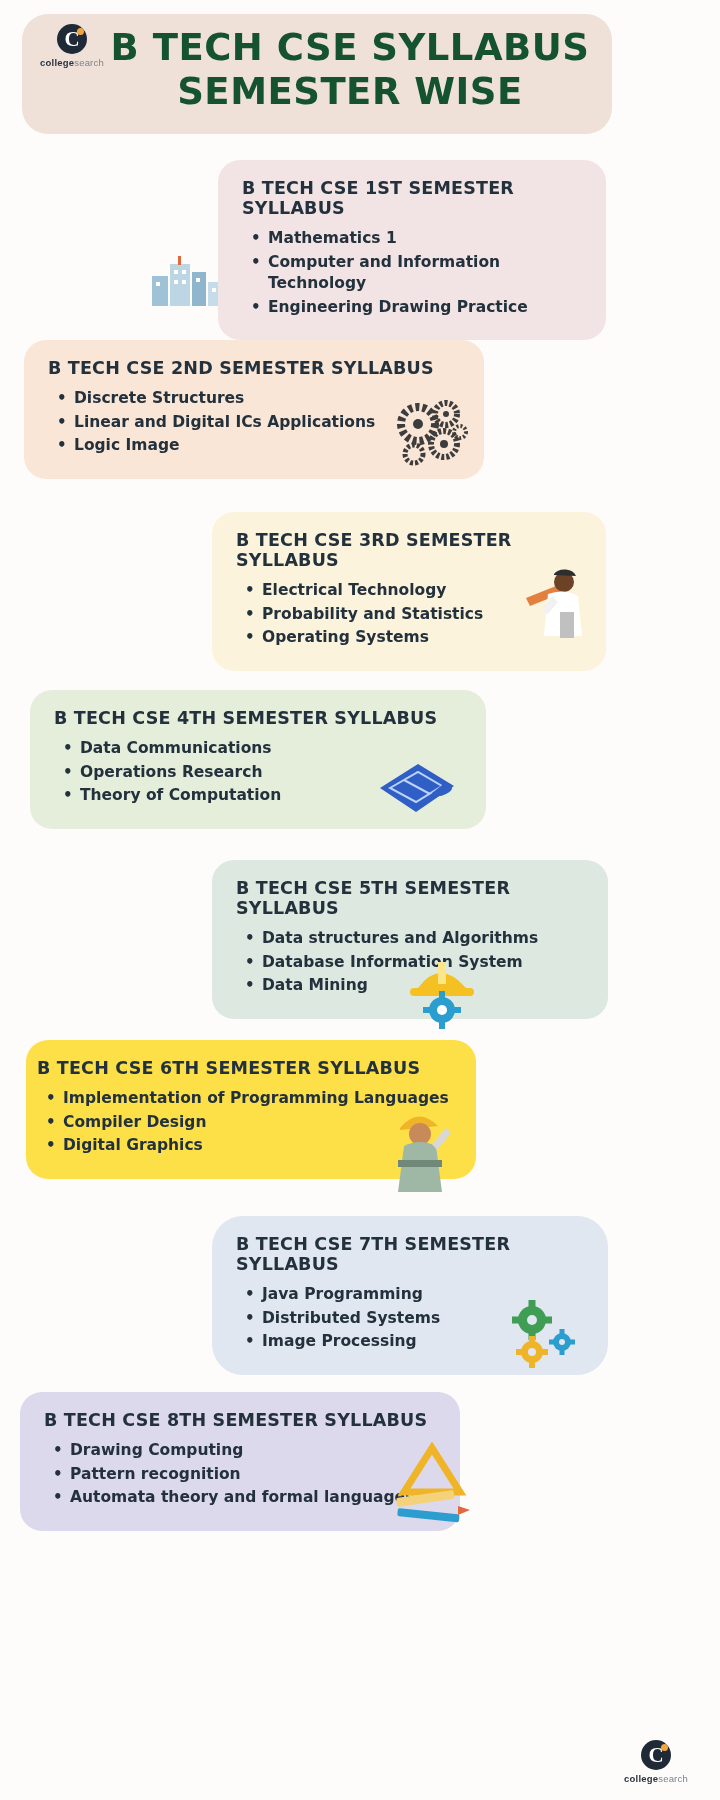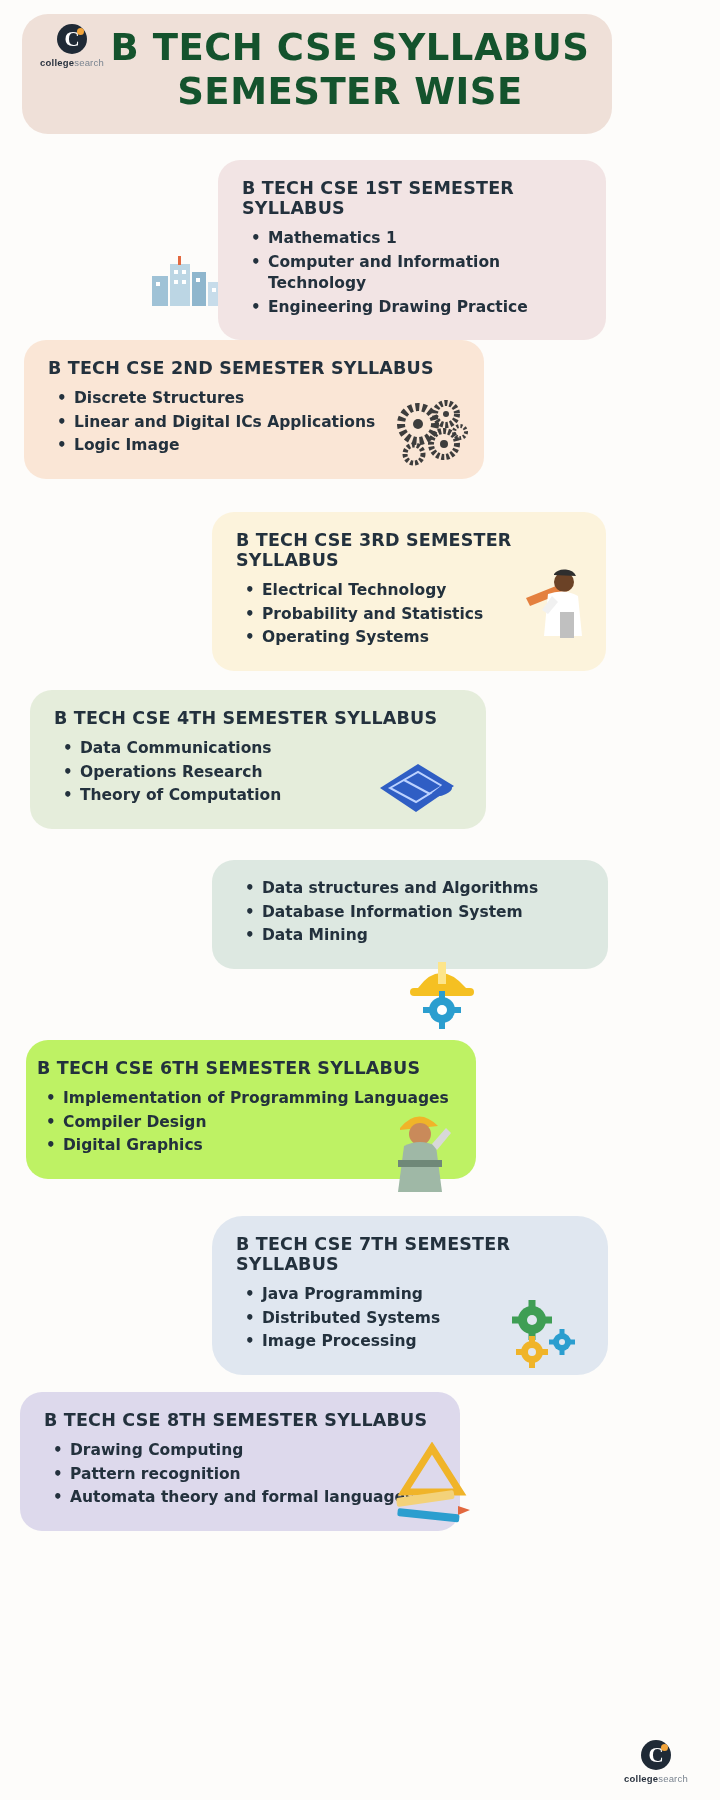--- a/index.html
+++ b/index.html
@@ -144,21 +144,21 @@
     color: transparent;
     -webkit-text-stroke: 3px currentColor;
   }
 
   
   .c1 { background: #f2e4e4; }
   .c2 { background: #fae6d6; }
   .c3 { background: #fcf3dc; }
   .c4 { background: #e5eddb; }
   .c5 { background: #dde8e1; }
-  .c6 { background: #bef264; padding-left: 11px; }
+  .c6 { background: #fde047; padding-left: 11px; }
   .c7 { background: #e0e7f0; }
   .c8 { background: #ddd9ec; }
 
   .n1 { color: #e7c7c7; }
   .n2 { color: #eccdb4; }
   .n3 { color: #f2e3b6; }
   .n4 { color: #d4e0c2; }
   .n5 { color: #cadbcf; }
   .n6 { color: #c6dcd9; }
   .n7 { color: #ccd9e8; }
@@ -271,20 +271,21 @@
       <path d="M6 30 L44 6 L80 28 L42 54 Z" fill="#2f5ec4"></path>
       <path d="M16 30 L44 14 L68 28 L42 44 Z" fill="none" stroke="#bcd2ff" stroke-width="2"></path>
       <path d="M30 22 L56 36" stroke="#bcd2ff" stroke-width="2"></path>
       <path d="M72 24 q12 6 0 12 q-10 5 -14 -1" fill="#2f5ec4"></path>
     </svg>
   </div>
 
   <div class="row" style="top:860px;height:165px;">
     <div class="numeral n5" style="left:86px; top:14px;"><span>5</span></div>
     <div class="card c5" style="left:212px; top:0; width:396px;">
+      <h3>B Tech CSE 5th Semester Syllabus</h3>
       <ul>
         <li>Data structures and Algorithms</li>
         <li>Database Information System</li>
         <li>Data Mining</li>
       </ul>
     </div>
     <svg class="art" style="left:400px; top:96px;" width="90" height="76" viewBox="0 0 90 76">
       <path d="M18 32 q22 -30 48 0 z" fill="#f5c022"></path>
       <rect x="10" y="32" width="64" height="8" rx="4" fill="#f5c022"></rect>
       <path d="M38 6 h8 v22 h-8 z" fill="#fde58a"></path>

